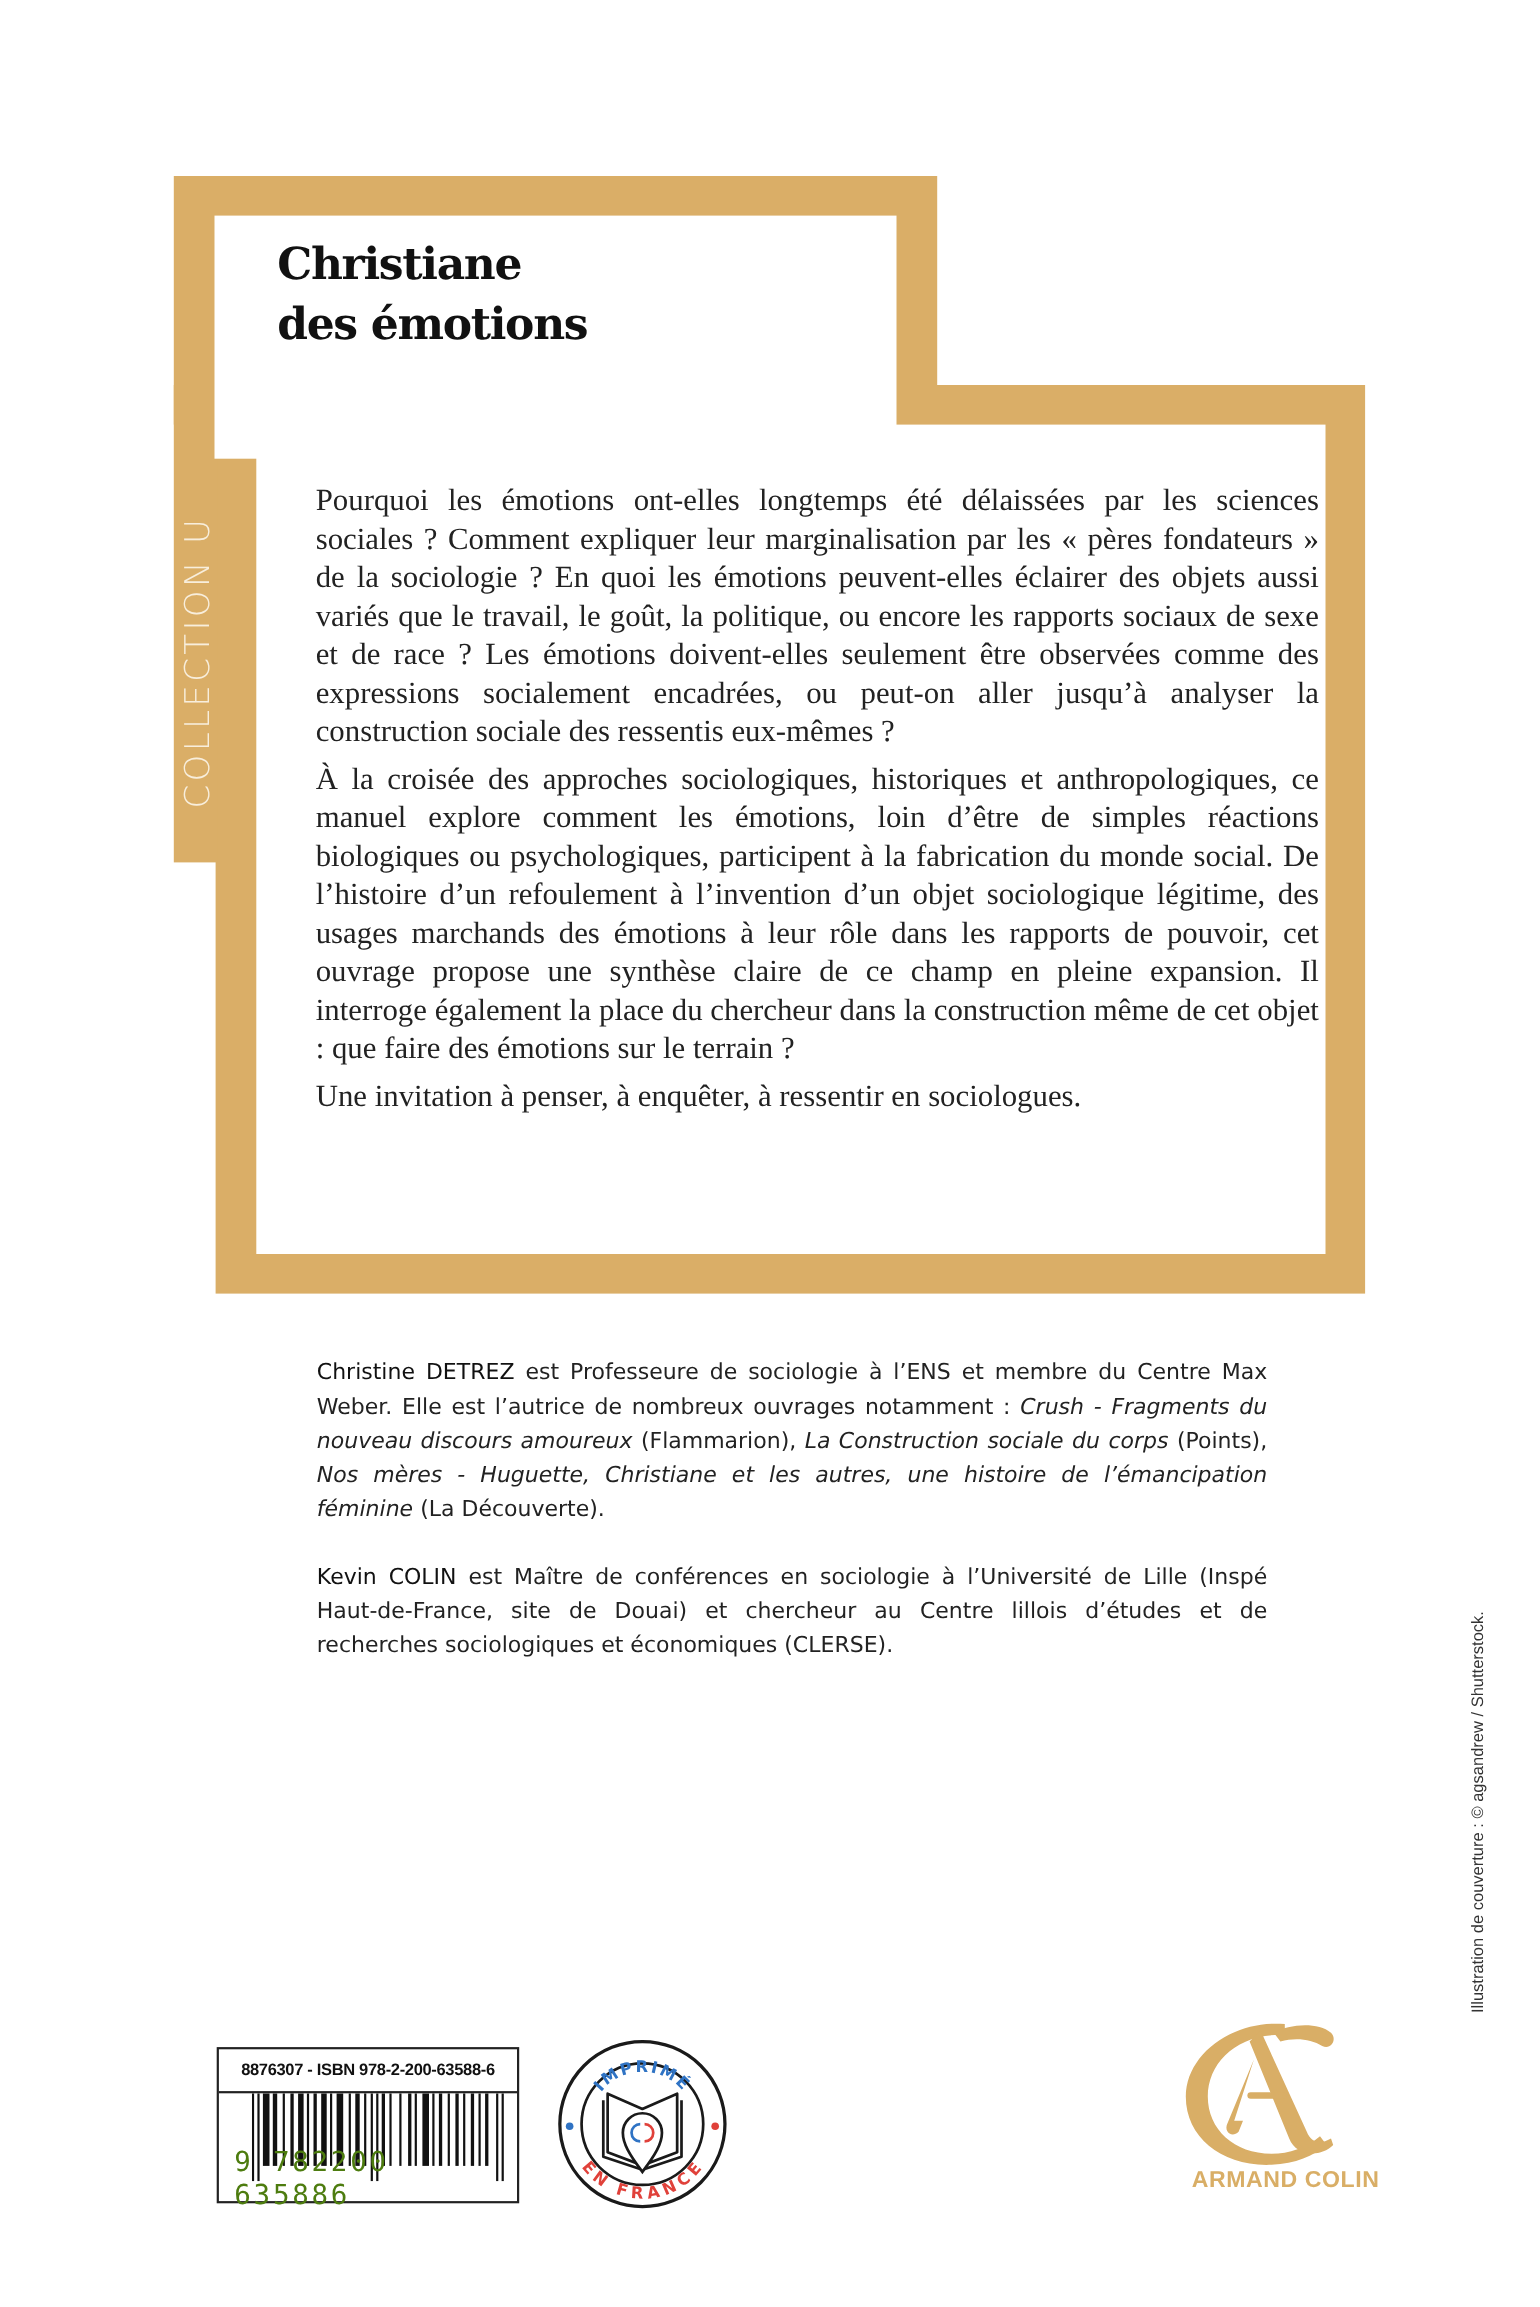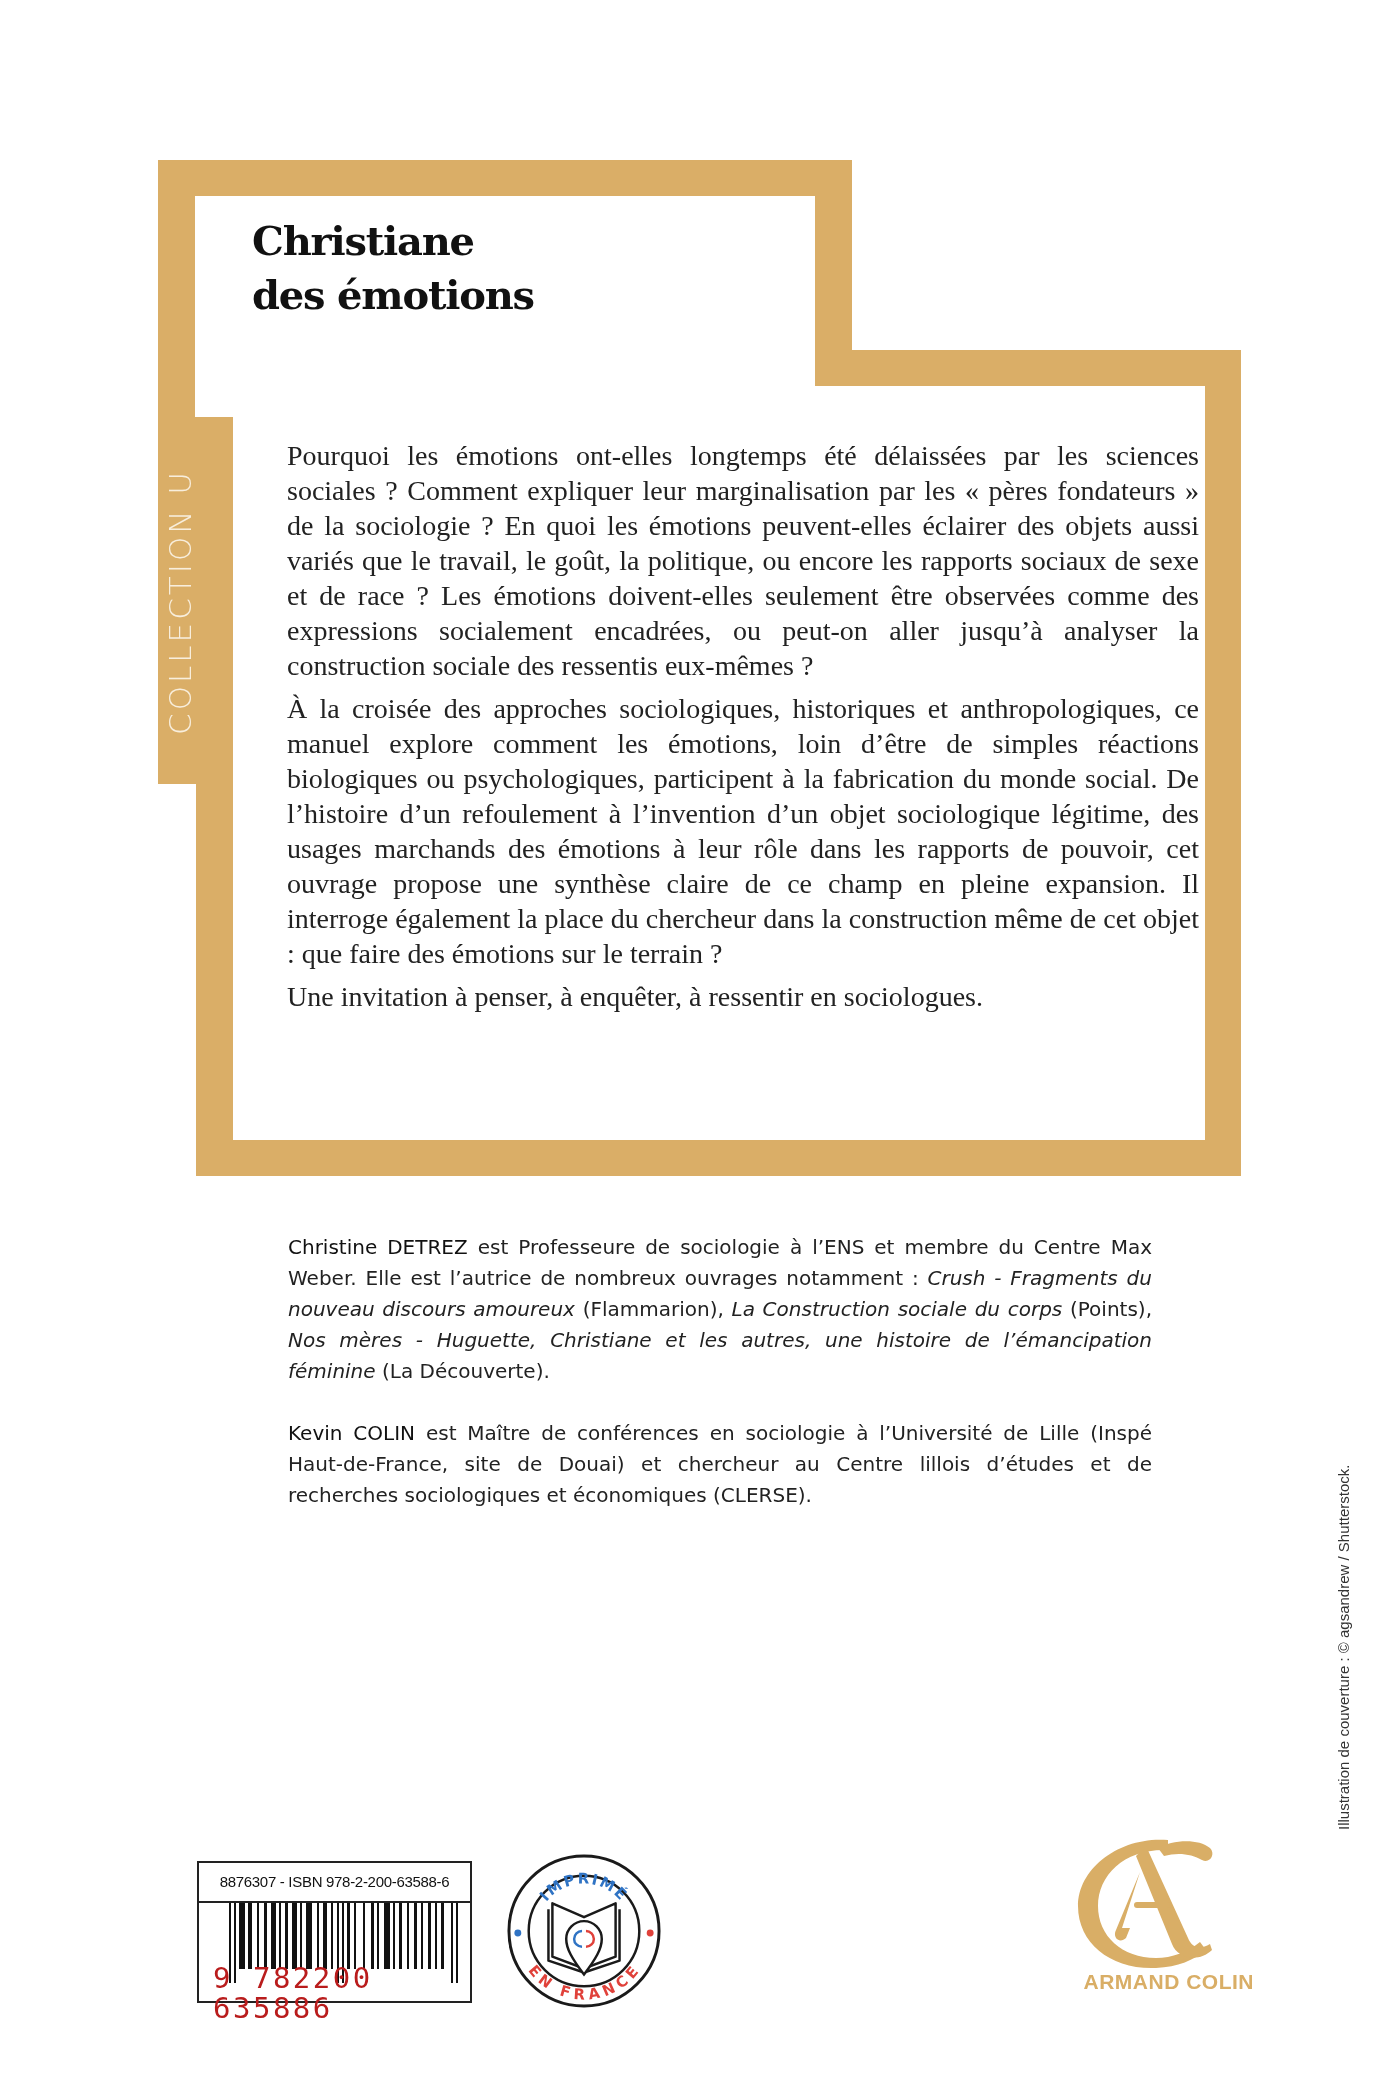--- a/index.html
+++ b/index.html
@@ -59,28 +59,28 @@
   }
 
   
   #barcode-box {
     left: 197px; top: 1861px; width: 275px; height: 142px;
     border: 2px solid #222; box-sizing: border-box; background: #fff;
   }
   #isbn-label {
     left: 0; top: 0; width: 100%; height: 40px; border-bottom: 2px solid #222;
     box-sizing: border-box; text-align: center;
-    font-family: "Liberation Sans", "DejaVu Sans", sans-serif; font-weight: normal;
+    font-family: "Liberation Sans", "DejaVu Sans", sans-serif; font-weight: bold;
     font-size: 15px; line-height: 38px; color: #111; letter-spacing: -0.3px;
   }
   #bars { left: 30px; top: 40px; width: 232px; height: 80px; }
   #barcode-digits {
-    left: 14px; top: 100px; width: 250px;
+    left: 14px; top: 88px; width: 250px;
     font-family: "DejaVu Sans Mono", "Liberation Mono", monospace;
-    font-size: 29px; line-height: 30px; color: #b91c1c; letter-spacing: 2.5px;
+    font-size: 25px; line-height: 30px; color: #4d7c0f; letter-spacing: 2.5px;
     background: transparent;
   }
 
   
   #badge { left: 505px; top: 1852px; width: 158px; height: 158px; }
 
   
   #logo-mark { left: 1060px; top: 1832px; width: 170px; height: 140px; }
   #logo-text {
     left: 1030px; top: 1970px; width: 224px; text-align: right;

